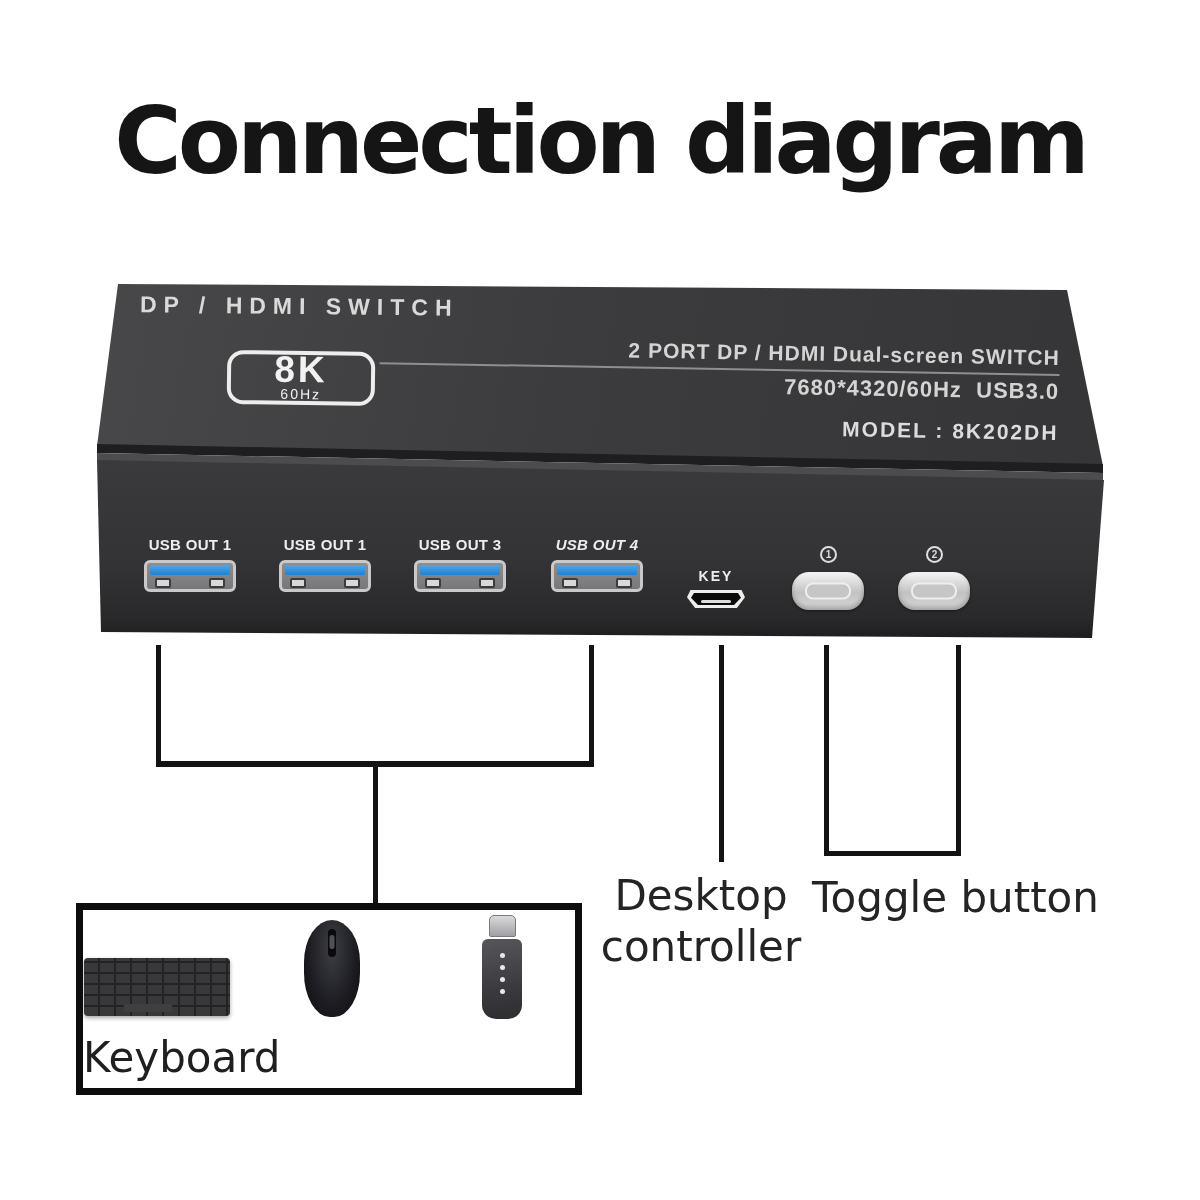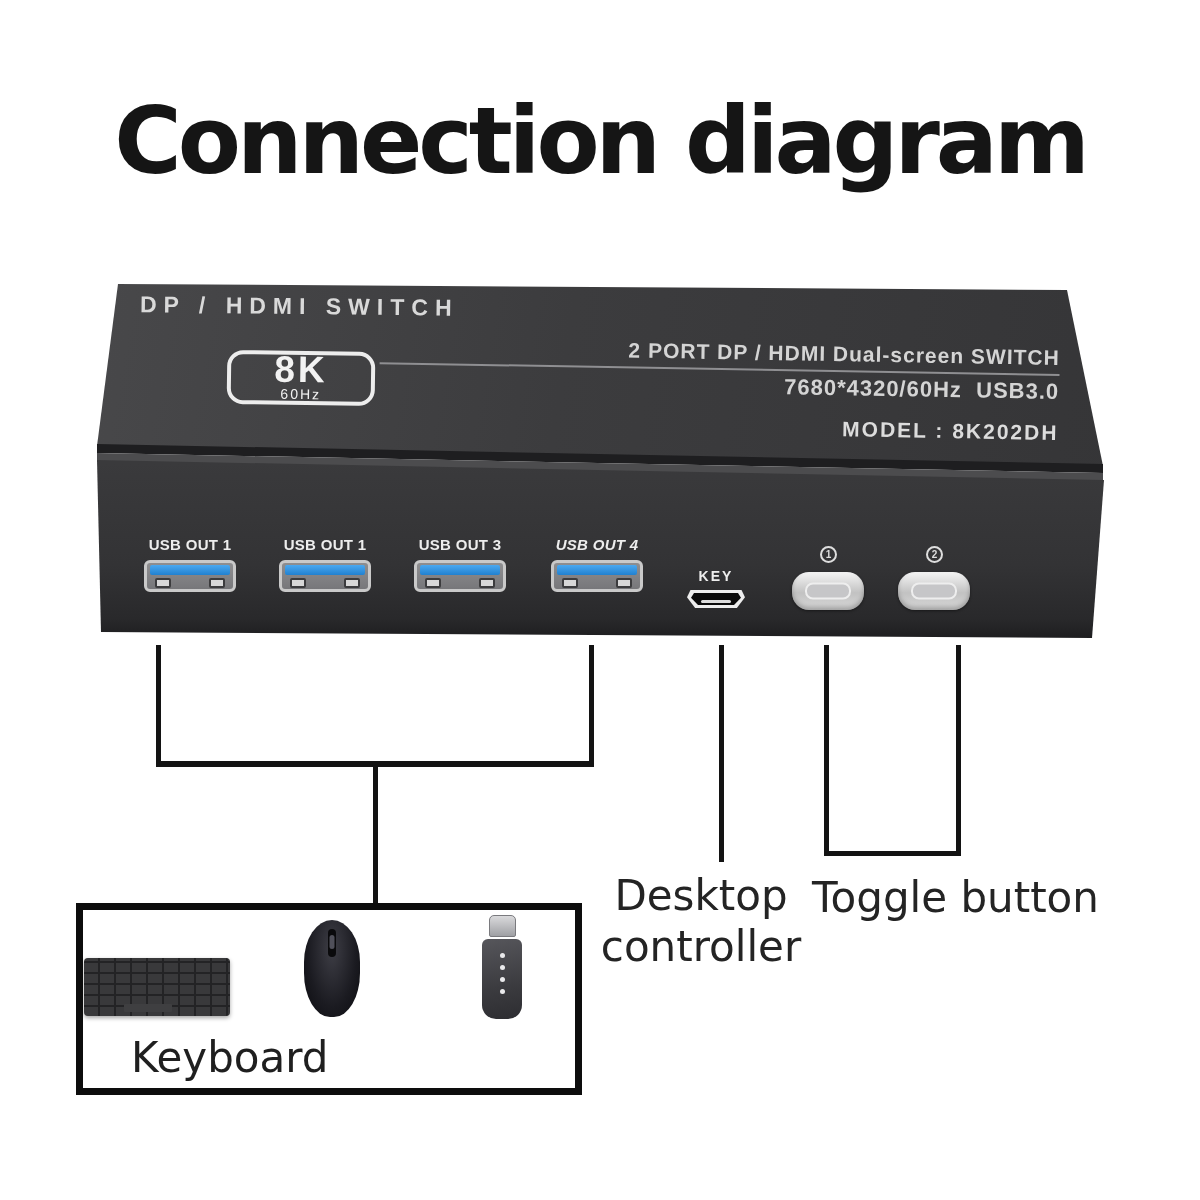--- a/index.html
+++ b/index.html
@@ -155,21 +155,20 @@
   }
   .udisk-body::before {
     content:""; position:absolute; left:50%; top:14px; margin-left:-2px;
     width:5px; height:5px; border-radius:50%; background:#e9e9eb;
     box-shadow:0 12px 0 #e9e9eb, 0 24px 0 #e9e9eb, 0 36px 0 #e9e9eb;
   }
   .periph-label {
     position:absolute; top:123px;
     font-family:"DejaVu Sans", sans-serif; font-size:42px; color:#1f1f1f;
     white-space:nowrap;
-    padding-left:48px;
   }
   .pl-keyboard { left:0px; }
   .pl-mouse    { left:197px; }
   .pl-udisk    { left:337px; }
 </style>
 </head>
 <body>
 
 <div class="canvas">
 

